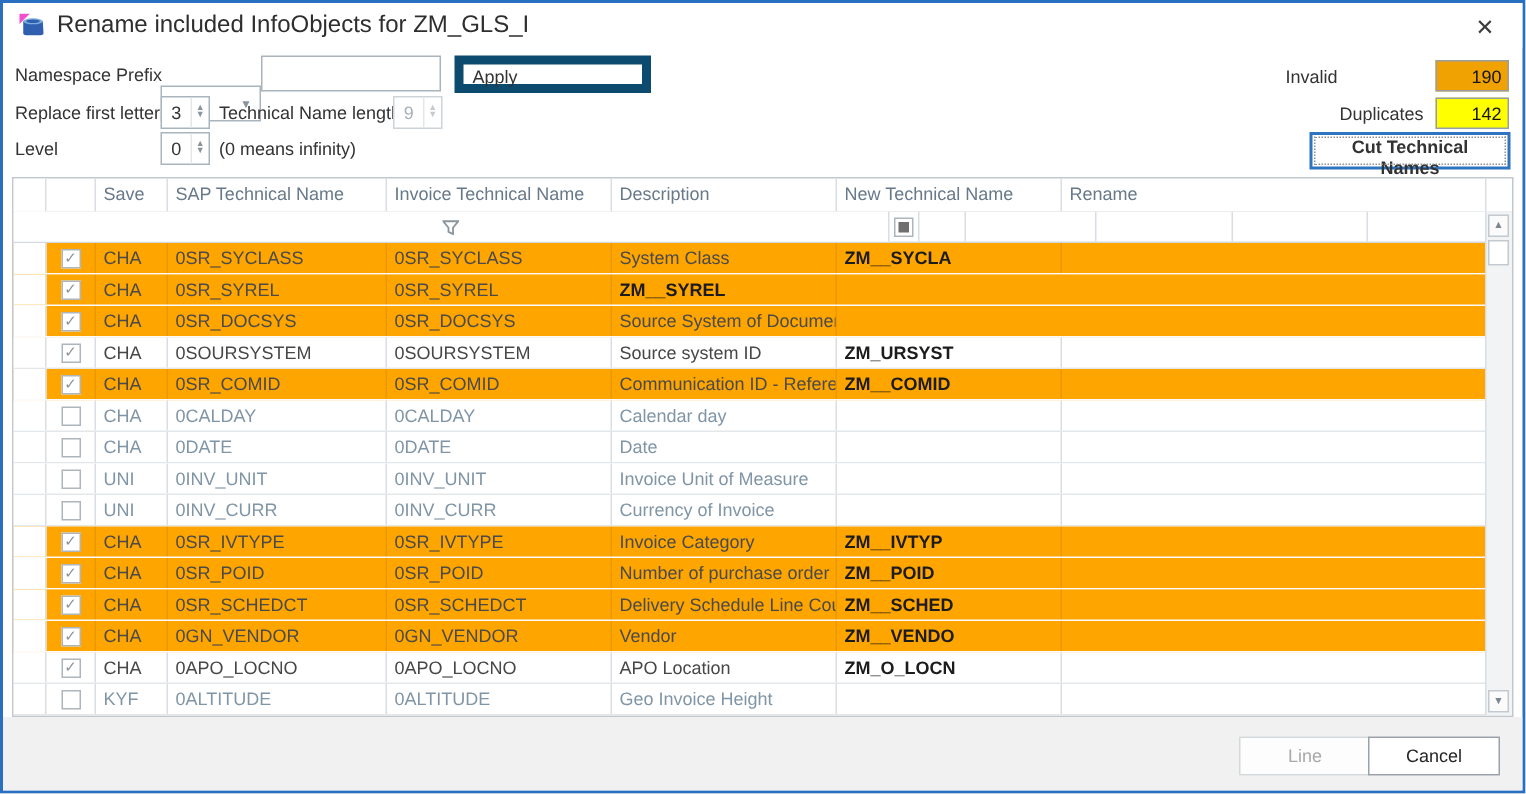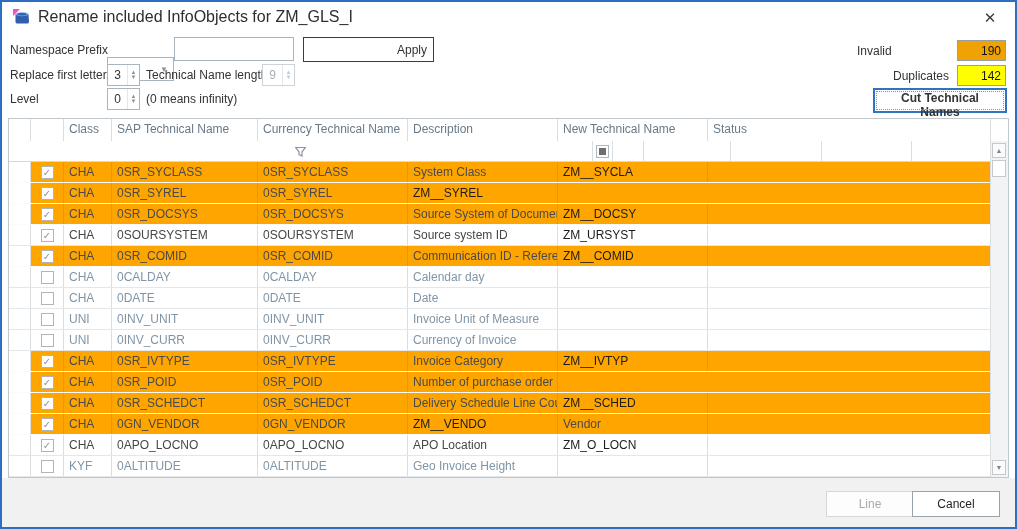--- a/index.html
+++ b/index.html
@@ -11,22 +11,22 @@
   .title{font-size:16px;color:#2e2e2e;}
   .close{position:absolute;right:12px;top:5px;width:26px;height:22px;display:flex;align-items:center;justify-content:center;
          font-size:15px;color:#3c3c3c;cursor:default;}
   
   .lbl{position:absolute;white-space:nowrap;color:#333;}
   .combo{position:absolute;display:flex;align-items:center;box-sizing:border-box;border:1px solid #a9b4bd;background:#fff;
          height:24px;padding-left:5px;}
   .combo .arrow{margin-left:auto;padding-right:5px;color:#8a949c;font-size:8px;}
   .txt{position:absolute;box-sizing:border-box;border:1px solid #a9b4bd;height:24px;padding:0 4px;font-size:12px;
        font-family:"Liberation Sans",sans-serif;}
-  .pushbtn{position:absolute;box-sizing:border-box;background:#fff;border:1px solid #0c4a6e;font-size:12px;color:#333;
-           font-family:"Liberation Sans",sans-serif;text-align:right;}
+  .pushbtn{position:absolute;box-sizing:border-box;background:#fff;border:6px solid #0c4a6e;font-size:12px;color:#333;
+           font-family:"Liberation Sans",sans-serif;text-align:left;}
   .spin{position:absolute;display:flex;box-sizing:border-box;border:1px solid #a9b4bd;background:#fff;width:33px;height:22px;}
   .spin .val{flex:1;text-align:center;line-height:20px;}
   .spin .arr{width:11px;display:flex;flex-direction:column;align-items:center;justify-content:center;
              font-size:6px;line-height:5px;color:#8a949c;border-left:1px solid #e3e7ea;}
   .spin.disabled{border-color:#ccd3d9;}
   .spin.disabled .val{color:#a7b0b8;}
   .spin.disabled .arr{color:#c3cad0;}
   .badge{position:absolute;box-sizing:border-box;width:49px;height:21px;border:1px solid #979ea5;
          text-align:right;padding:3px 4px 0 4px;color:#151515;}
   .cutbtn{position:absolute;box-sizing:border-box;background:#fff;border:2px solid #2e74c0;color:#333;
@@ -47,21 +47,21 @@
   .row.hl .cell{border-right-color:rgba(0,0,0,0.08);}
   .c0{width:22px;padding:0;background:#fff;border-right:1px solid #d9dee3 !important;}
   .c1{width:33px;padding:0;display:flex;align-items:center;justify-content:center;}
   .c2{width:48px;}
   .c3{width:146px;}
   .c4{width:150px;}
   .c5{width:150px;}
   .c6{width:150px;}
   .c7{flex:1;}
   .c8h{width:17px;border-right:none;}
-  .newname{font-weight:normal;color:#1c1c1c;}
+  .newname{font-weight:bold;color:#1c1c1c;}
   .row.dim .newname{font-weight:normal;}
   .cb{width:13px;height:13px;box-sizing:border-box;background:#fff;border:1px solid #aeb5bb;display:inline-flex;
       align-items:center;justify-content:center;font-size:10px;color:#8b9298;line-height:11px;}
   .cb.ind::after{content:'';width:7px;height:7px;background:#6f6f6f;}
   .filter-row{border-bottom:1px solid #d3d9de;}
   .funnel{display:flex;align-items:center;justify-content:center;width:100%;height:100%;}
   
   .scrollbar{position:absolute;top:22px;right:0;bottom:0;width:17px;background:#f1f3f4;border-left:1px solid #d9dee3;}
   .sb-btn{position:absolute;left:1px;width:14px;height:15px;box-sizing:border-box;background:#fbfbfb;
           border:1px solid #c3c9ce;color:#7d868e;font-size:7px;display:flex;align-items:center;justify-content:center;}
@@ -122,26 +122,26 @@
   <span class="lbl" style="left:855px;top:42px;width:92px;text-align:left;">Invalid</span>
   <div class="badge" style="left: 955px; top: 38px; background: rgb(240, 162, 2);">190</div>
   <span class="lbl" style="left:855px;top:67px;width:92px;text-align:right;">Duplicates</span>
   <div class="badge" style="left: 955px; top: 63px; background: rgb(255, 255, 0);">142</div>
   <button class="cutbtn" style="left:871px;top:86px;width:134px;height:25px;font-weight:bold;">Cut Technical Names</button>
 
   <div class="grid">
     <div class="grid-header" id="grid-header">
         <div class="hcell c0"></div>
         <div class="hcell c1"></div>
-        <div class="hcell c2">Class</div>
+        <div class="hcell c2">Save</div>
         <div class="hcell c3">SAP Technical Name</div>
-        <div class="hcell c4">Currency Technical Name</div>
+        <div class="hcell c4">Invoice Technical Name</div>
         <div class="hcell c5">Description</div>
         <div class="hcell c6">New Technical Name</div>
-        <div class="hcell c7">Status</div>
+        <div class="hcell c7">Rename</div>
         <div class="hcell c8h"></div>
       </div>
     <div class="grid-body" id="grid-body">
       <div class="row filter-row">
         <div class="cell c0 funnel">
           <svg width="11" height="11" viewBox="0 0 11 11">
             <path d="M0.5 1.5h10L7 5.8V10L4 8.6V5.8L0.5 1.5z" fill="none" stroke="#8a949c" stroke-width="1.2"></path>
           </svg>
         </div>
         <div class="cell c1">
@@ -179,21 +179,20 @@
   </div>
         <div class="row hl">
     <div class="cell c0"></div>
     <div class="cell c1">
       <span class="cb checked">✓</span>
     </div>
     <div class="cell c2">CHA</div>
     <div class="cell c3">0SR_DOCSYS</div>
     <div class="cell c4">0SR_DOCSYS</div>
     <div class="cell c5">Source System of Document</div>
-    <div class="cell c6 newname">ZM__DOCSY</div>
     <div class="cell c7"></div>
   </div>
         <div class="row">
     <div class="cell c0"></div>
     <div class="cell c1">
       <span class="cb checked">✓</span>
     </div>
     <div class="cell c2">CHA</div>
     <div class="cell c3">0SOURSYSTEM</div>
     <div class="cell c4">0SOURSYSTEM</div>
@@ -275,20 +274,21 @@
   </div>
         <div class="row hl">
     <div class="cell c0"></div>
     <div class="cell c1">
       <span class="cb checked">✓</span>
     </div>
     <div class="cell c2">CHA</div>
     <div class="cell c3">0SR_POID</div>
     <div class="cell c4">0SR_POID</div>
     <div class="cell c5">Number of purchase order</div>
+    <div class="cell c6 newname">ZM__POID</div>
     <div class="cell c7"></div>
   </div>
         <div class="row hl">
     <div class="cell c0"></div>
     <div class="cell c1">
       <span class="cb checked">✓</span>
     </div>
     <div class="cell c2">CHA</div>
     <div class="cell c3">0SR_SCHEDCT</div>
     <div class="cell c4">0SR_SCHEDCT</div>
@@ -297,22 +297,22 @@
     <div class="cell c7"></div>
   </div>
         <div class="row hl">
     <div class="cell c0"></div>
     <div class="cell c1">
       <span class="cb checked">✓</span>
     </div>
     <div class="cell c2">CHA</div>
     <div class="cell c3">0GN_VENDOR</div>
     <div class="cell c4">0GN_VENDOR</div>
+    <div class="cell c5">Vendor</div>
     <div class="cell c6 newname">ZM__VENDO</div>
-    <div class="cell c5">Vendor</div>
     <div class="cell c7"></div>
   </div>
         <div class="row">
     <div class="cell c0"></div>
     <div class="cell c1">
       <span class="cb checked">✓</span>
     </div>
     <div class="cell c2">CHA</div>
     <div class="cell c3">0APO_LOCNO</div>
     <div class="cell c4">0APO_LOCNO</div>

